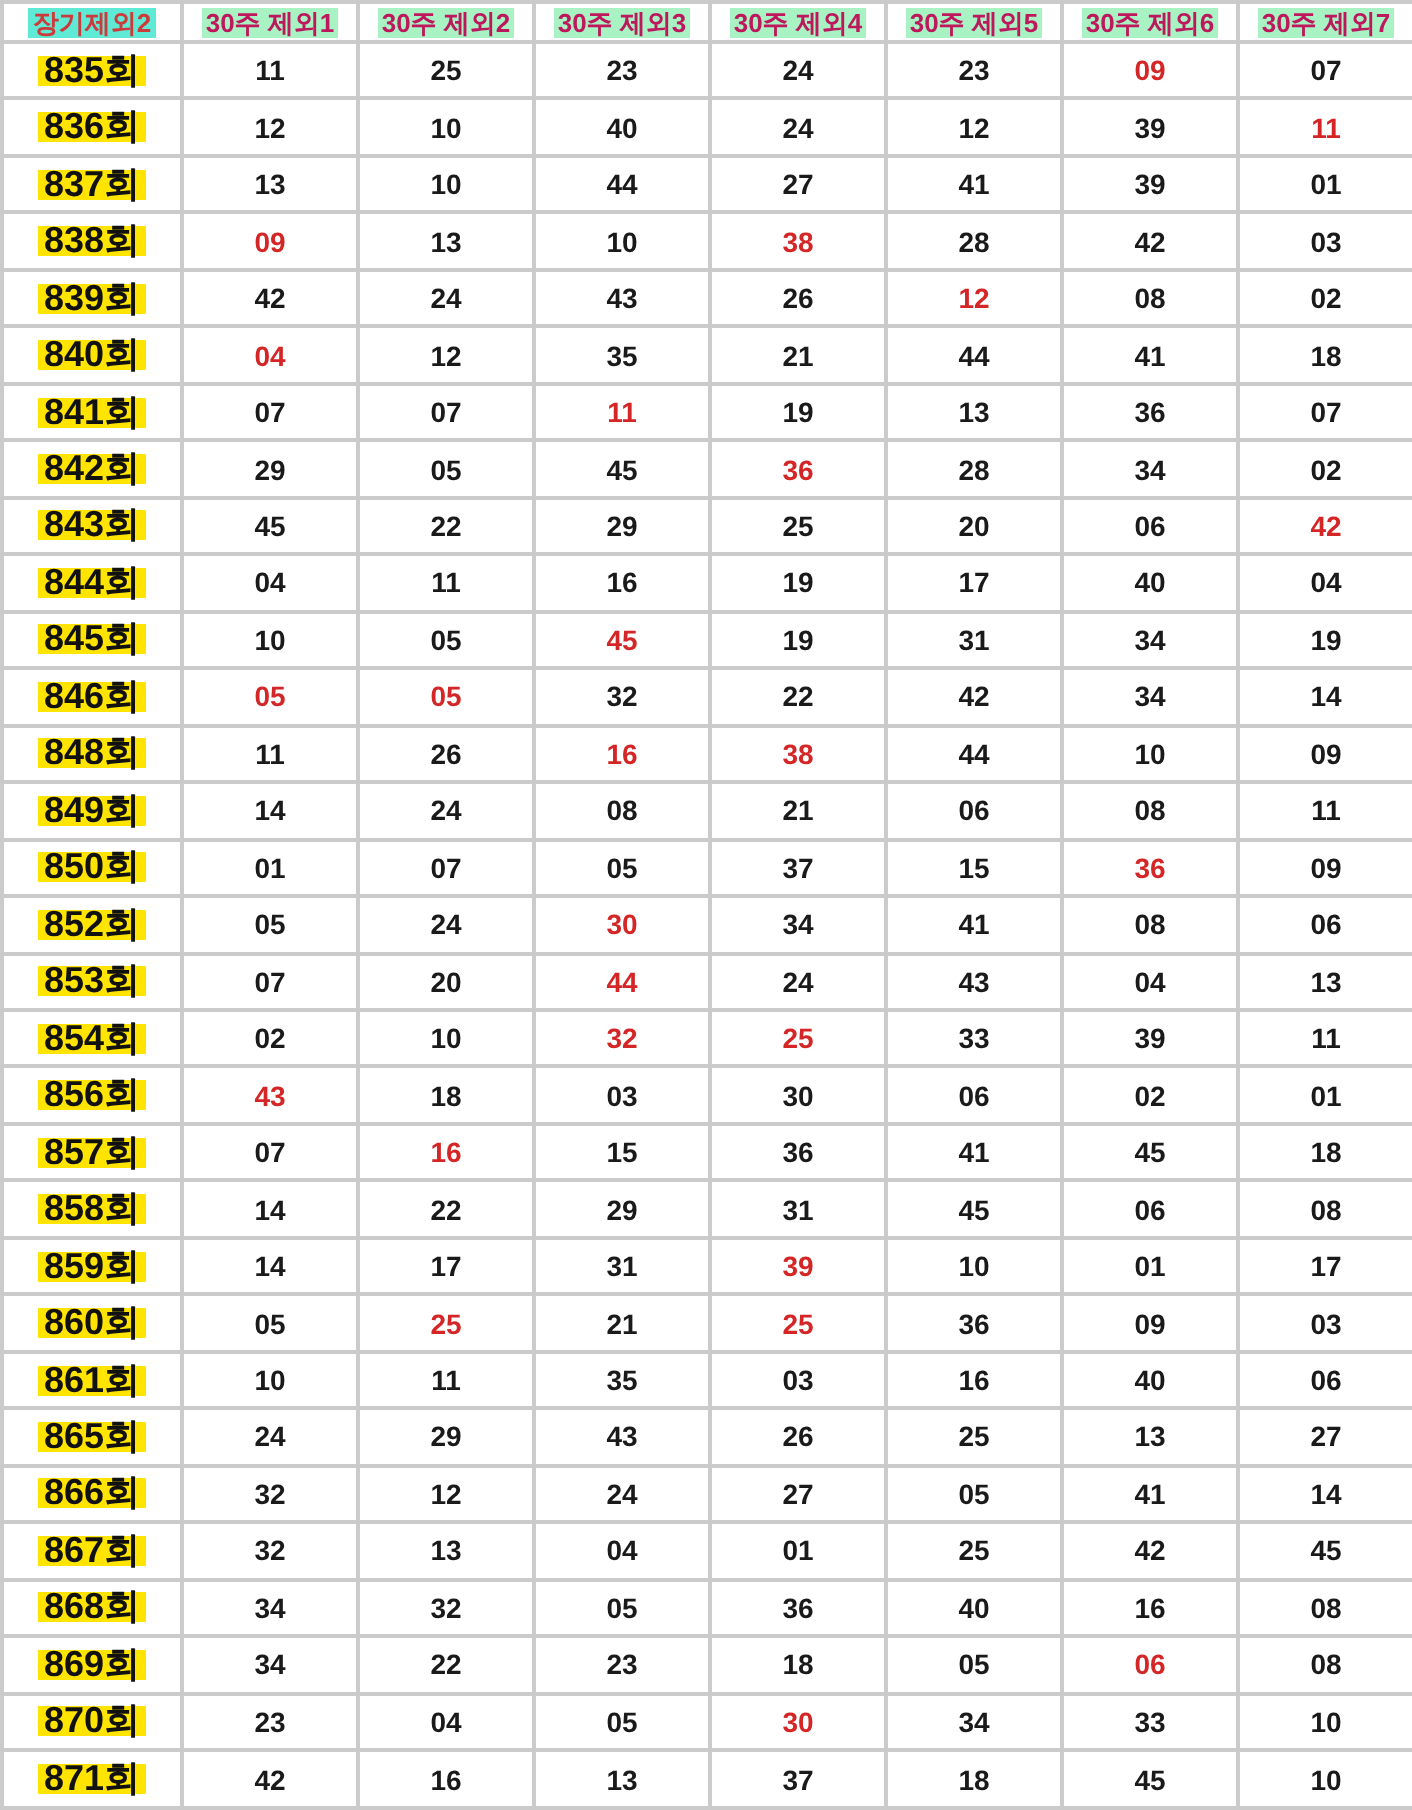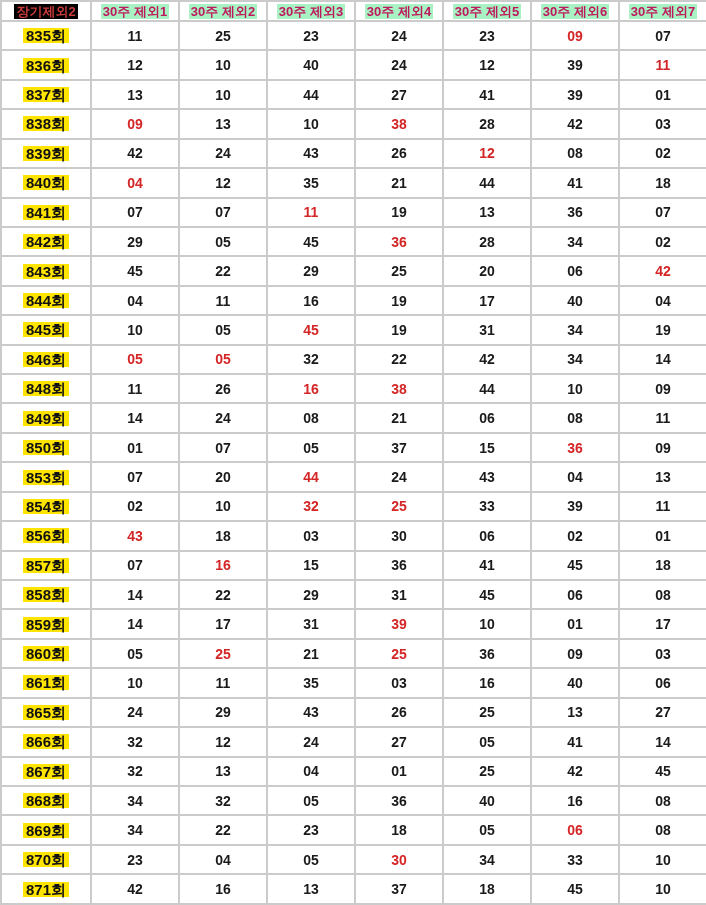--- a/index.html
+++ b/index.html
@@ -34,40 +34,40 @@
     font-size: 13px;
     font-weight: bold;
     background: #ffffff;
   }
   .hl {
     display: inline-block;
     padding: 0 2px;
     line-height: 15px;
   }
   .corner-hl {
-    background: #000000;
+    background: #5eead4;
     color: #cc3b3b;
     text-align: center;
   }
   .col-hl {
     background: #a8f2c4;
     color: #be185d;
   }
   .label-hl {
     background: #ffe400;
     color: #111111;
     padding: 0 3px;
   }
   tbody td {
     font-size: 14px;
     font-weight: bold;
     color: #1a1a1a;
     background: #ffffff;
   }
-  tbody td.row-label-cell { font-size: 15px; margin-left: 34px; }
+  tbody td.row-label-cell { font-size: 18px; margin-left: 34px; }
   tbody td.num.red { color: #d42626; }
 </style>
 </head>
 <body>
 
 <div id="app">
   <table class="lotto-table">
     <colgroup>
       <col style="width:90px">
       <col style="width:88px">
@@ -239,20 +239,30 @@
           <td class="row-label-cell"><span class="hl label-hl">850회</span></td>
           <td class="num">01</td>
           <td class="num">07</td>
           <td class="num">05</td>
           <td class="num">37</td>
           <td class="num">15</td>
           <td class="num red">36</td>
           <td class="num">09</td>
         </tr>
         <tr>
+          <td class="row-label-cell"><span class="hl label-hl">852회</span></td>
+          <td class="num">05</td>
+          <td class="num">24</td>
+          <td class="num red">30</td>
+          <td class="num">34</td>
+          <td class="num">41</td>
+          <td class="num">08</td>
+          <td class="num">06</td>
+        </tr>
+        <tr>
           <td class="row-label-cell"><span class="hl label-hl">853회</span></td>
           <td class="num">07</td>
           <td class="num">20</td>
           <td class="num red">44</td>
           <td class="num">24</td>
           <td class="num">43</td>
           <td class="num">04</td>
           <td class="num">13</td>
         </tr>
         <tr>

